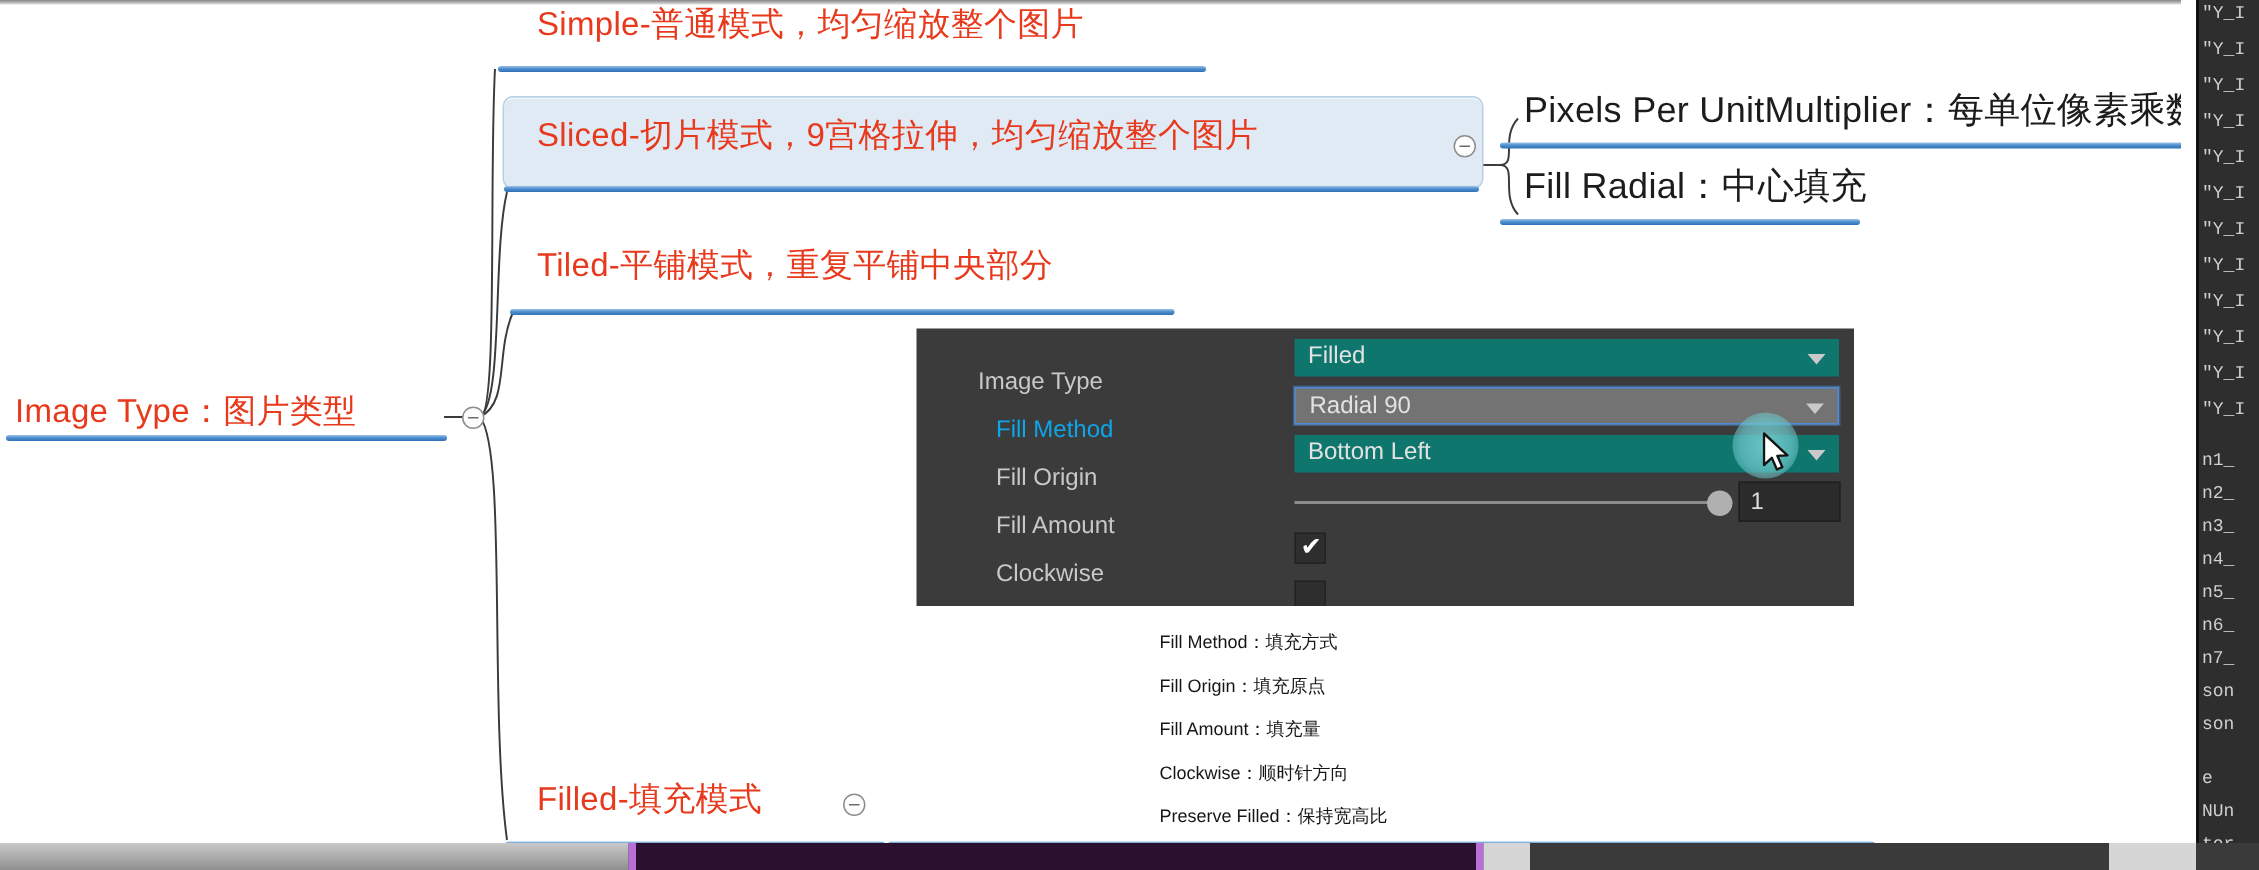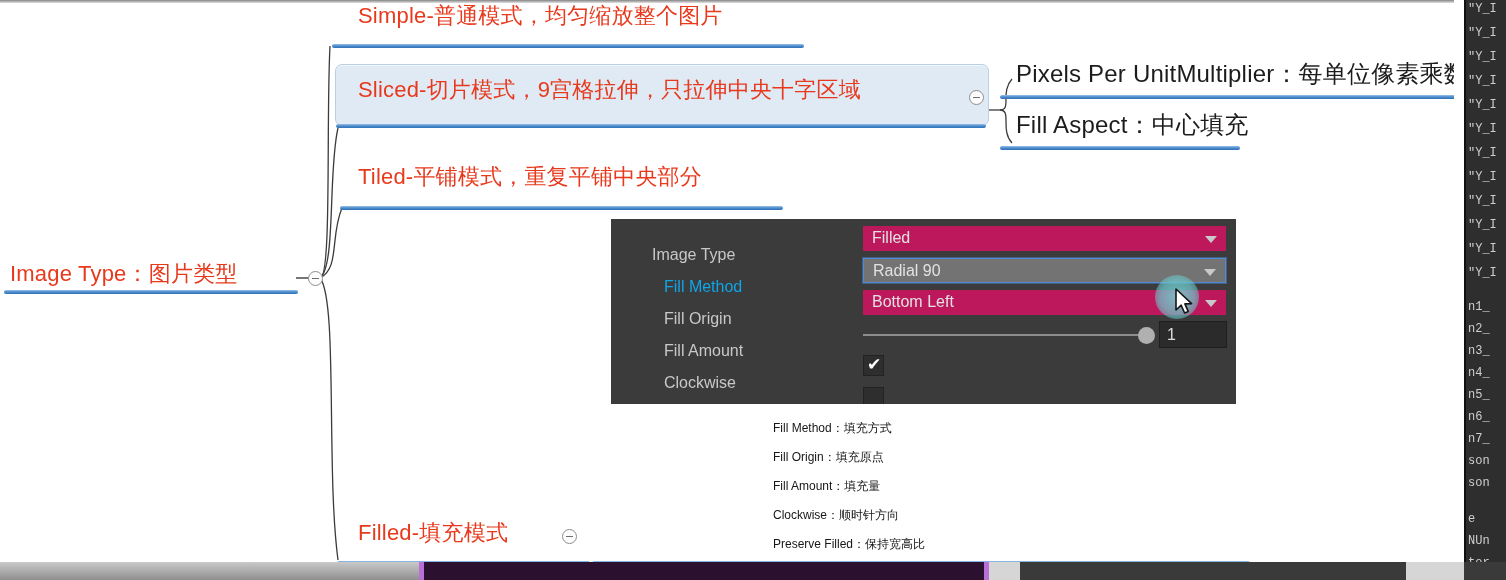--- a/index.html
+++ b/index.html
@@ -124,21 +124,21 @@
     font-size: 16px;
   }
   .insp-label.l0 { left: 41px; }
   .insp-label.l1 { left: 53px; }
   .insp-label.accent { color: #0ea5e9; }
 
   .insp-dd {
     position: absolute;
     left: 252px; top: 3px;
     width: 363px; height: 25px;
-    background: #be185d;
+    background: #0f766e;
     box-sizing: border-box;
   }
   .insp-dd.focused {
     background: #737373;
     border: 1px solid #4f8bd4;
     box-shadow: 0 0 0 1px rgba(79,139,212,.45);
   }
   .insp-dd .val {
     position: absolute;
     left: 9px; top: 3px;
@@ -289,21 +289,21 @@
   <div class="ubar" style="left:4px; top:290px; width:294px;"></div>
   <div class="handle" style="left:308px; top:271px;"></div>
 
   <div class="topic" style="left:358px; top:5px;">
     <span class="txt">Simple-普通模式，均匀缩放整个图片</span>
   </div>
   <div class="ubar" style="left:332px; top:44px; width:472px;"></div>
 
   <div class="sel-box" style="left:335px; top:64px; width:652px; height:60px;"></div>
   <div class="topic" style="left:358px; top:79px;">
-    <span class="txt">Sliced-切片模式，9宫格拉伸，只拉伸中央十字区域</span>
+    <span class="txt">Sliced-切片模式，9宫格拉伸，均匀缩放整个图片</span>
   </div>
   <div class="ubar" style="left:336px; top:124px; width:650px;"></div>
   <div class="handle" style="left:969px; top:90px;"></div>
 
   <div class="topic" style="left:358px; top:166px;">
     <span class="txt">Tiled-平铺模式，重复平铺中央部分</span>
   </div>
   <div class="ubar" style="left:340px; top:206px; width:443px;"></div>
 
   <div class="topic" style="left:358px; top:522px;">
@@ -312,21 +312,21 @@
   <div class="ubar" style="left:337px; top:561px; width:253px;"></div>
   <div class="ubar" style="left:592px; top:561px; width:658px;"></div>
   <div class="handle" style="left:562px; top:529px;"></div>
 
   <div class="topic dark" style="left:1016px; top:62px;">
     <span class="txt">Pixels Per UnitMultiplier：每单位像素乘数</span>
   </div>
   <div class="ubar" style="left:1000px; top:95px; width:480px;"></div>
 
   <div class="topic dark" style="left:1016px; top:113px;">
-    <span class="txt">Fill Aspect：中心填充</span>
+    <span class="txt">Fill Radial：中心填充</span>
   </div>
   <div class="ubar" style="left:1000px; top:146px; width:240px;"></div>
 
   <div id="inspector">
 
     <div class="insp-row" style="top:4px;">
       <span class="insp-label l0">Image Type</span>
       <div class="insp-dd">
         <span class="val">Filled</span>
         <span class="caret"></span>

